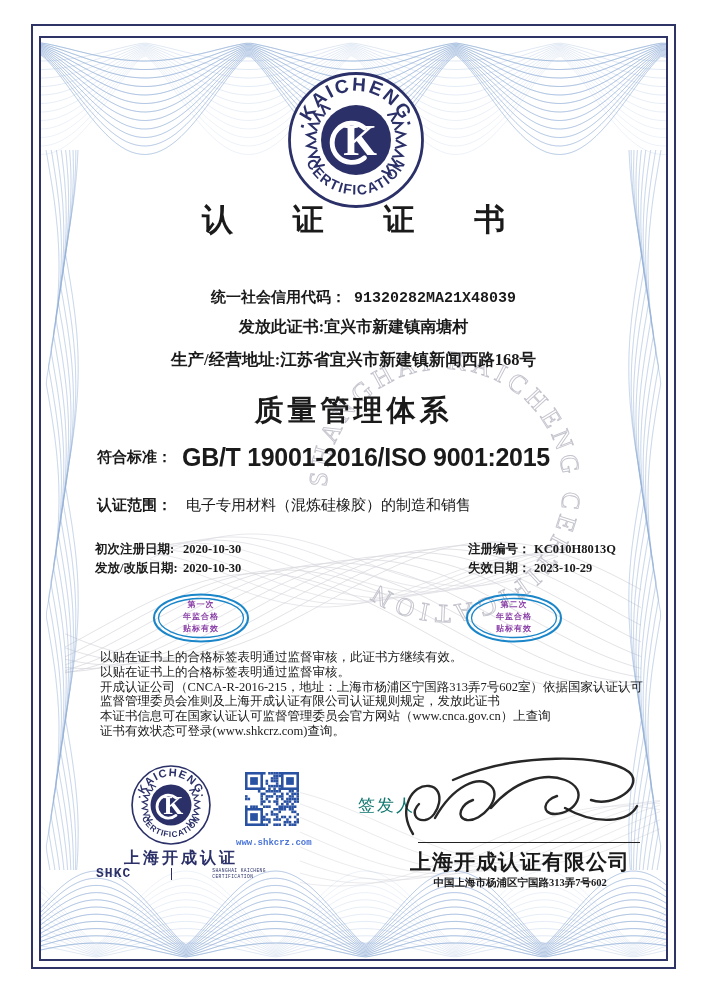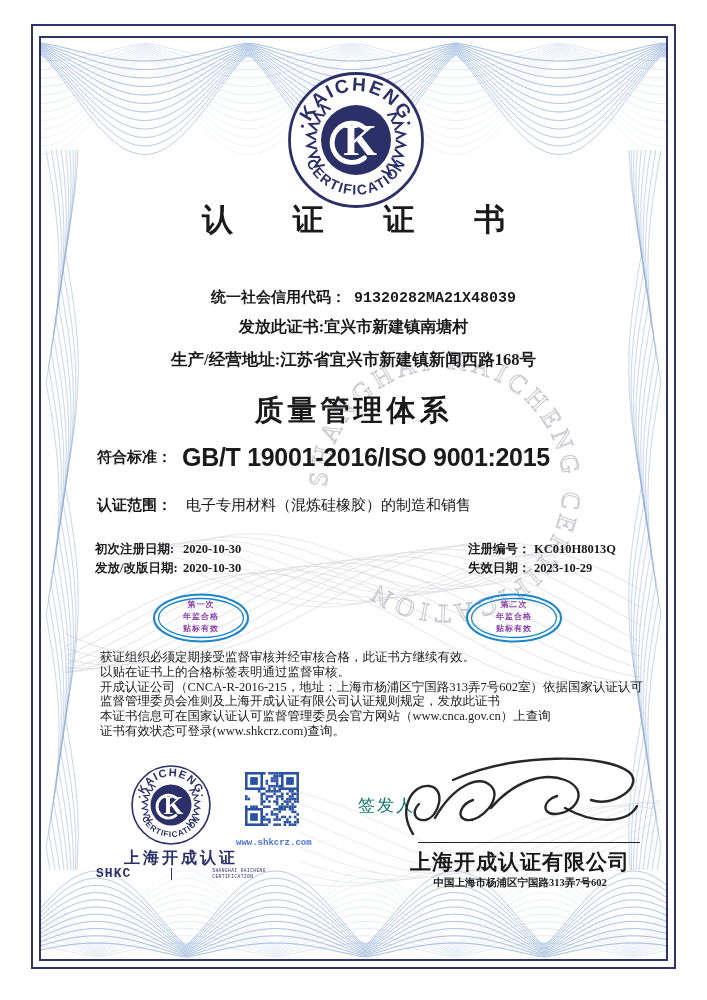--- a/index.html
+++ b/index.html
@@ -298,21 +298,21 @@
       <ellipse cx="50" cy="26" rx="42.5" ry="19.5" fill="none" stroke="#1a86c9" stroke-width="1.3"></ellipse>
     </svg>
     <div class="txt">
       <div>第二次</div>
       <div>年监合格</div>
       <div>贴标有效</div>
     </div>
   </div>
 
   <div class="abs notes">
-    <div>获证组织必须定期接受监督审核并经审核合格，此证书方继续有效。</div>
+    <div>以贴在证书上的合格标签表明通过监督审核，此证书方继续有效。</div>
     <div>以贴在证书上的合格标签表明通过监督审核。</div>
     <div>开成认证公司（CNCA-R-2016-215，地址：上海市杨浦区宁国路313弄7号602室）依据国家认证认可</div>
     <div>监督管理委员会准则及上海开成认证有限公司认证规则规定，发放此证书</div>
     <div>本证书信息可在国家认证认可监督管理委员会官方网站（www.cnca.gov.cn）上查询</div>
     <div>证书有效状态可登录(www.shkcrz.com)查询。</div>
   </div>
 
   <svg id="logo-footer" class="abs" style="left:130px;top:764px;" width="82" height="82" viewBox="0 0 200 200">
       <circle cx="100" cy="100" r="95" fill="#fff" stroke="#2b3168" stroke-width="4"></circle>
       <defs>

